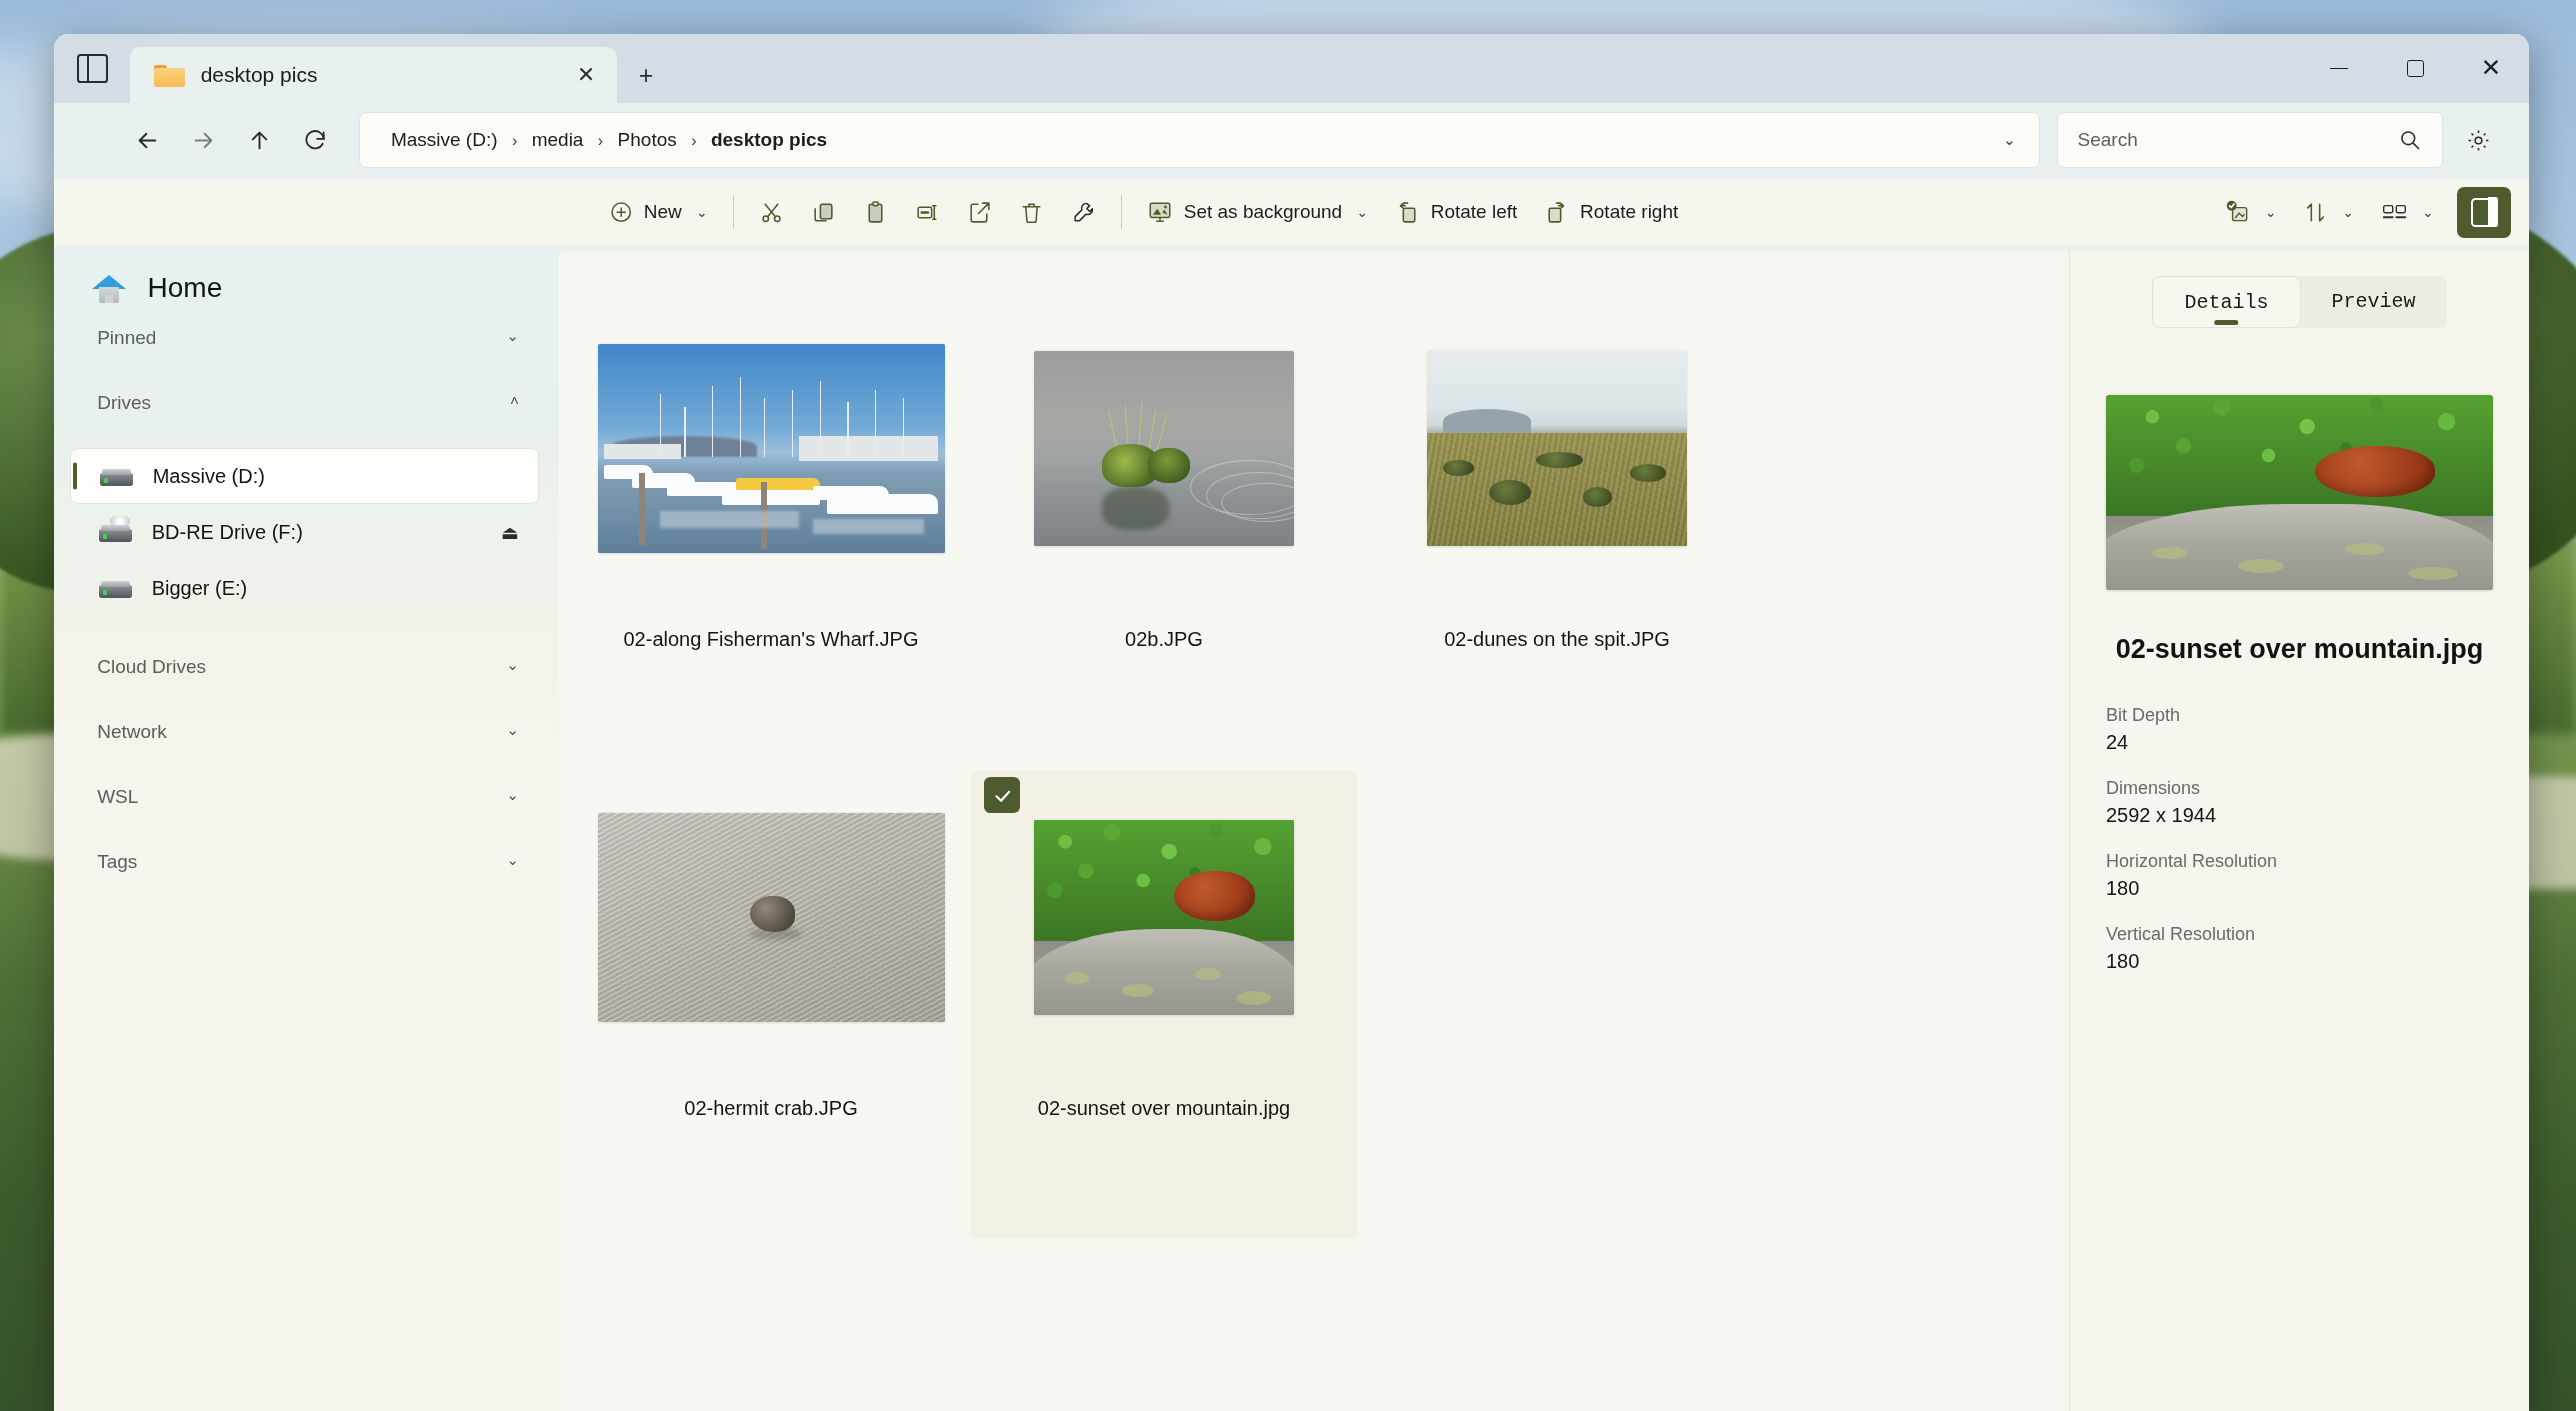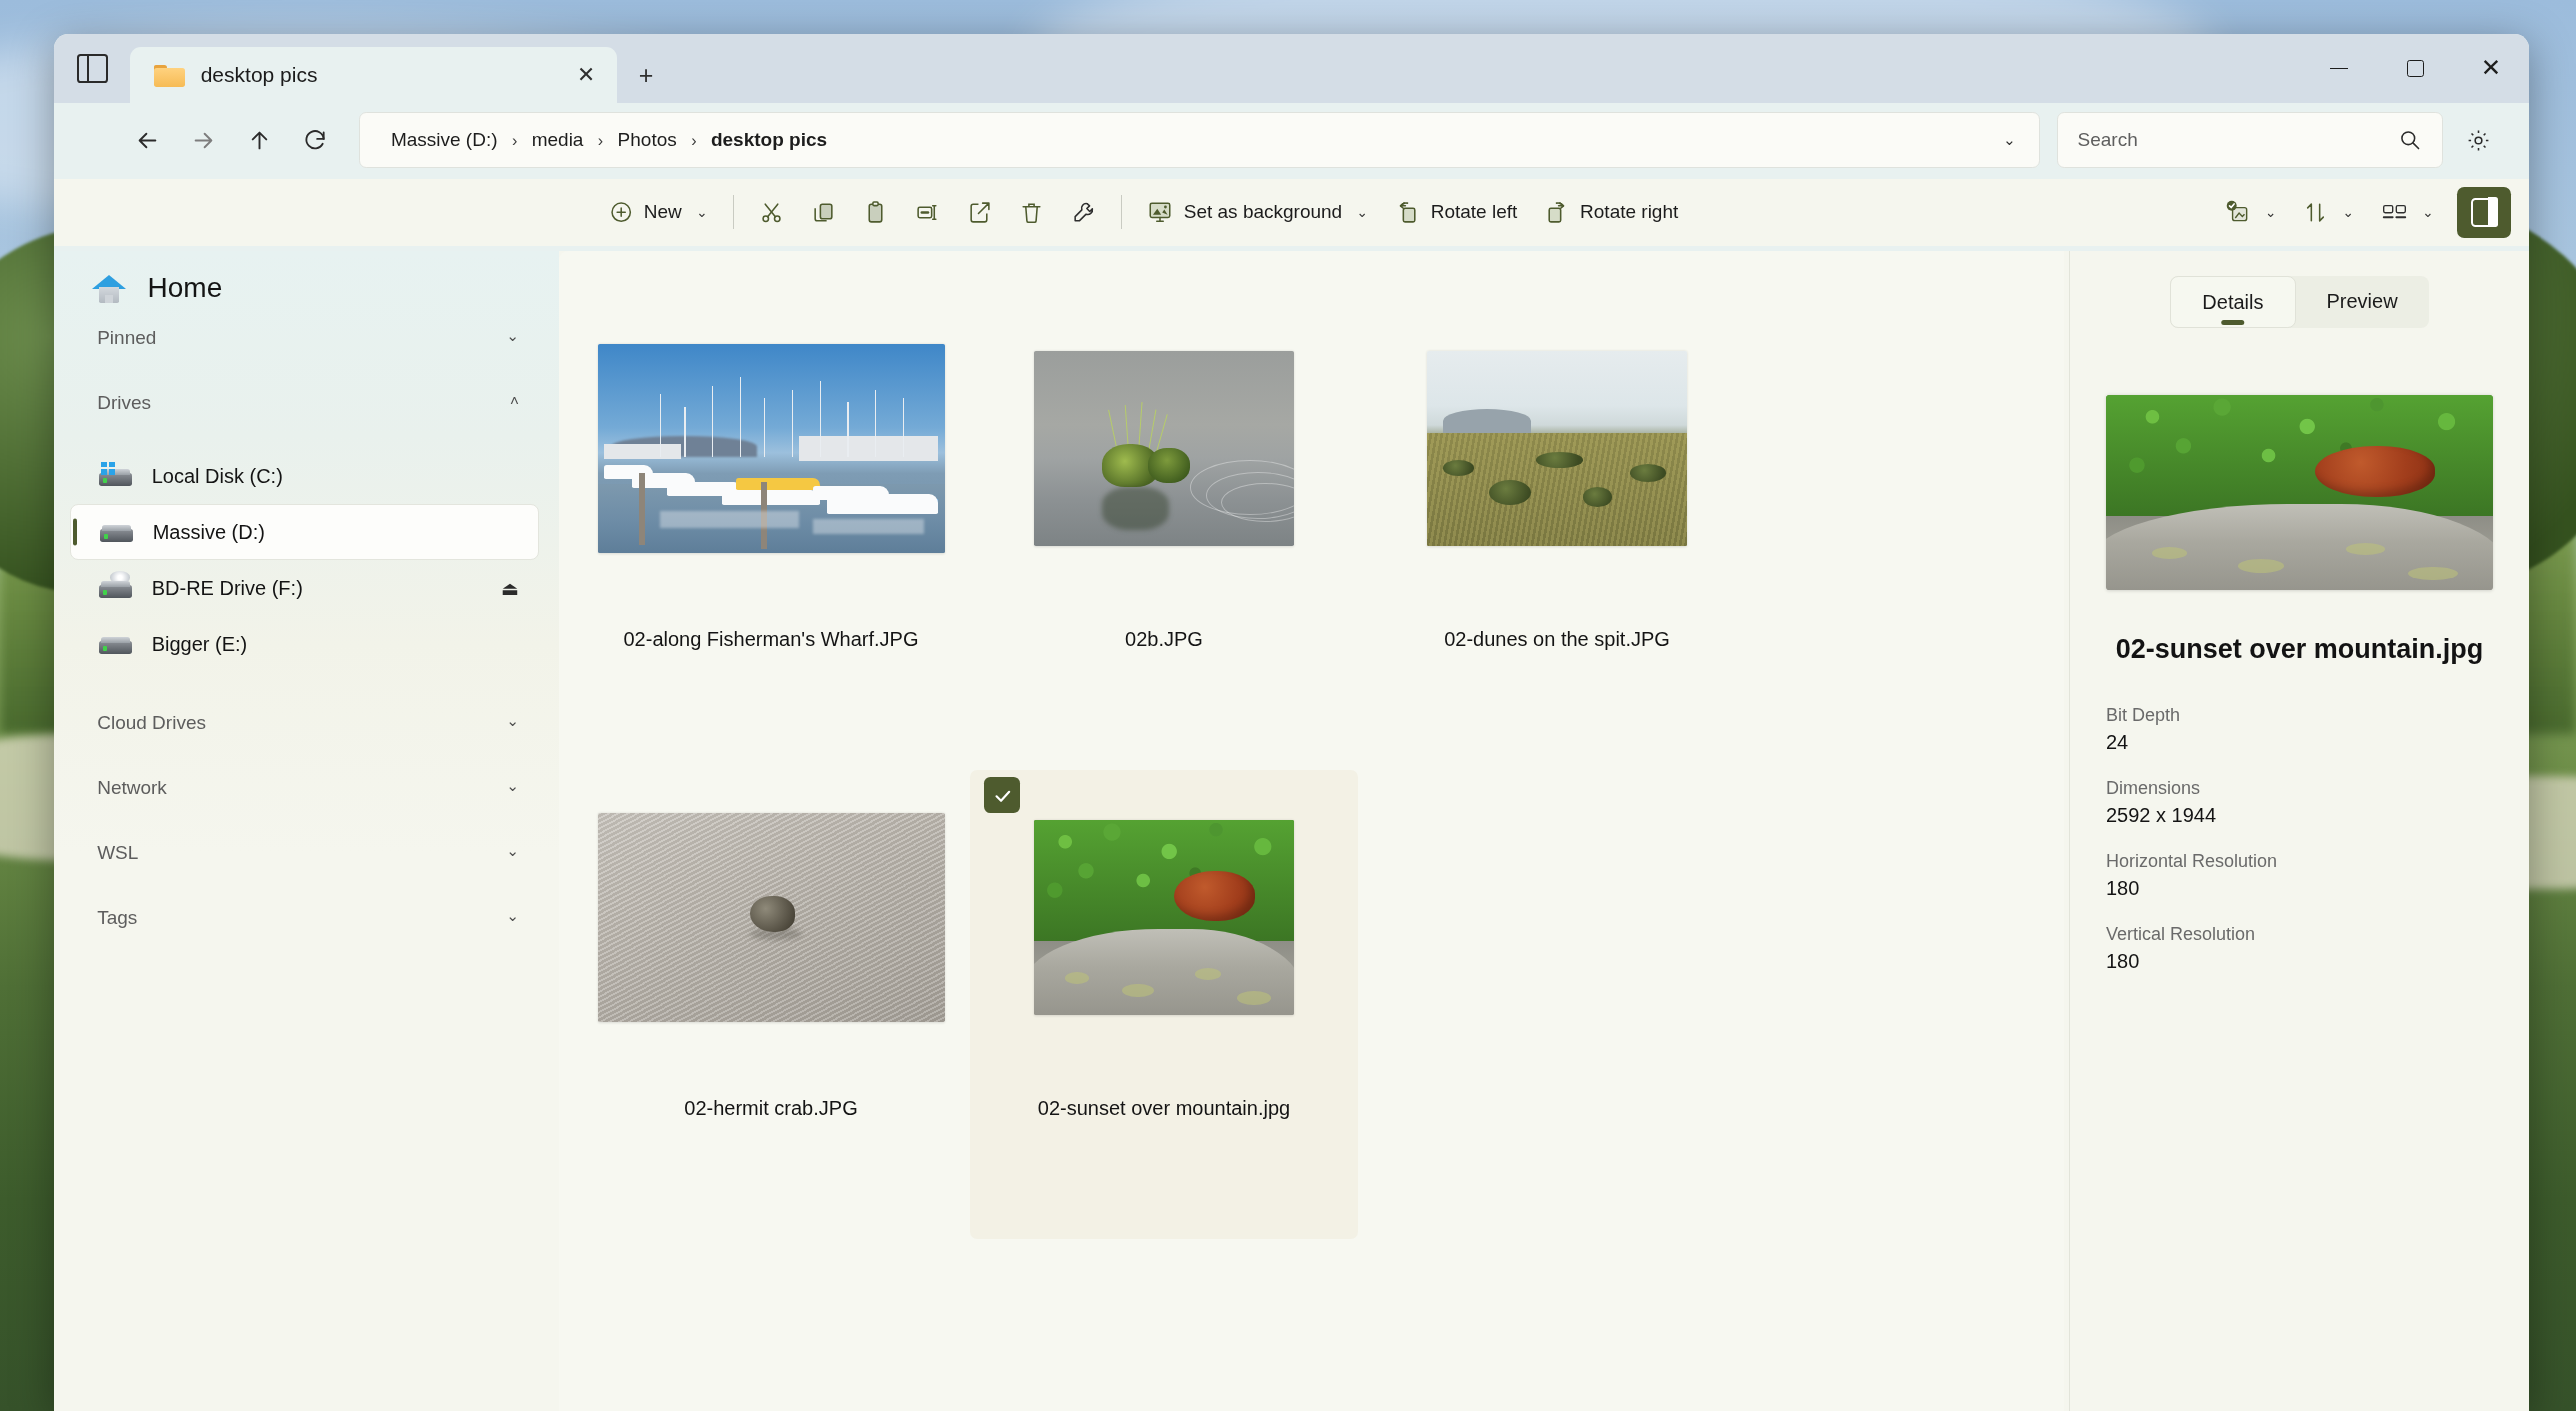--- a/index.html
+++ b/index.html
@@ -371,21 +371,21 @@
 
   
   .details {
     width: 460px; flex: none;
     background: #f5f6ee;
     border-left: 0.9px solid #e2e4da;
     padding: 25px 36px 0 36px;
     overflow: hidden;
   }
   .dp-tabs {
-    display:flex; justify-content:center; margin-bottom: 67px;
+    display:flex; justify-content:center; margin-bottom: 67px; font-family: Liberation Mono, monospace;
   }
   .dp-tabbar { display:flex; background:#eceee4; border-radius: 8.1px; padding: 0; }
   .dp-tab {
     font-size: 20px; color:#1b1b1b; padding: 13.5px 31px; border-radius: 8.1px;
     position: relative; white-space: nowrap;
   }
   .dp-tab.active { background:#f6f8f0; border:0.9px solid #e0e2d8; }
   .dp-tab.active::after {
     content:""; position:absolute; left:50%; transform:translateX(-50%);
     bottom: 2.7px; width: 23.5px; height: 4.5px; background:#4e5b2e; border-radius: 2.7px;
@@ -633,34 +633,20 @@
       <div class="sb-group">
         <span class="label">Pinned</span>
         <span class="chev">⌄</span>
       </div>
 
       <div class="sb-group">
         <span class="label">Drives</span>
         <span class="chev">˄</span>
       </div>
 
-      <div class="sb-item">
-        <span class="drv">
-          <span class="body1"></span>
-            <span class="top1"></span>
-            <span class="led"></span>
-          <span class="win">
-              <i></i>
-              <i></i>
-              <i></i>
-              <i></i>
-            </span>
-        </span>
-        <span class="label">Local Disk (C:)</span>
-      </div>
 
       <div class="sb-item selected">
         <span class="drv">
           <span class="body1"></span>
             <span class="top1"></span>
             <span class="led"></span>
         </span>
         <span class="label">Massive (D:)</span>
       </div>
 

